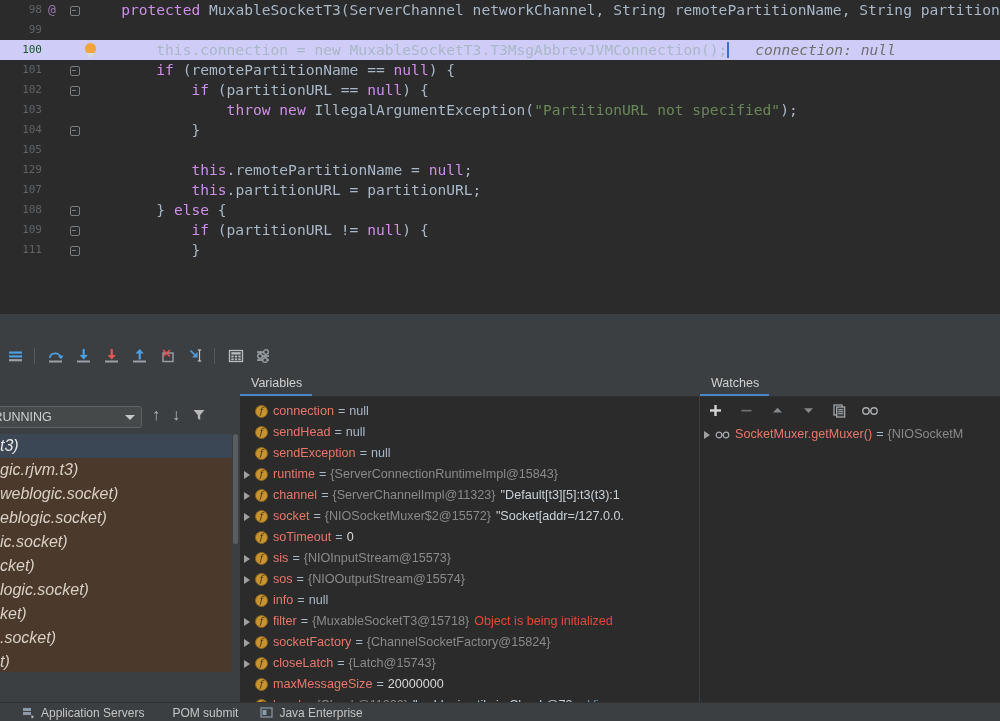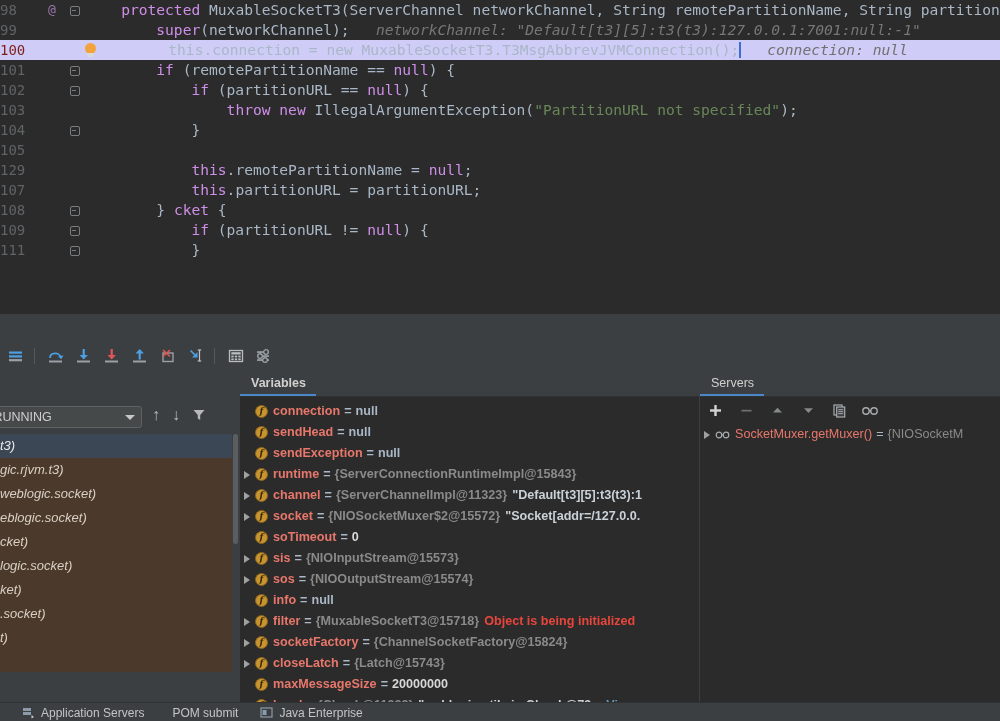--- a/index.html
+++ b/index.html
@@ -19,32 +19,32 @@
     background:#2b2b2b;
     font-family:"DejaVu Sans Mono","Liberation Mono",monospace;
     font-size:14.6px;
     overflow:hidden;
   }
   .code-row{
     position:relative;height:20px;line-height:20px;white-space:pre;
   }
   .code-row.hl{background:#cfcdf7;}
   .gutter-num{
-    position:absolute;left:0;top:0;width:42px;
-    color:#606366;font-size:14px;
-  }
-  .code-row.hl .gutter-num{color:#7f1d1d;}
+    position:absolute;left:0;top:0;width:42px;text-align:right;
+    color:#606366;font-size:11px;
+  }
+  .code-row.hl .gutter-num{color:#14532d;}
   .gutter-at{
     position:absolute;left:44px;top:0;width:16px;text-align:center;
     color:#9876aa;font-size:13px;
   }
   .code-text{
     position:absolute;left:86px;top:0;white-space:pre;color:#a9b7c6;
   }
-  .code-row.hl .code-text{color:#000000;margin-left:12px;}
+  .code-row.hl .code-text{color:#000000;}
   .bulb{
     position:absolute;left:84px;top:3px;width:14px;height:14px;
   }
   .bulb .blb{
     position:absolute;left:1px;top:0;width:11px;height:11px;border-radius:50%;
     background:#f2a33c;
   }
   .bulb .bs1{position:absolute;left:3px;top:10px;width:7px;height:1.5px;background:#d9d9d9;}
   .bulb .bs2{position:absolute;left:4px;top:12px;width:5px;height:1.5px;background:#d9d9d9;}
   .pink{color:#cf8ee8;}
@@ -118,35 +118,35 @@
   }
   .frames-btns{
     position:absolute;left:152px;top:36px;display:flex;align-items:center;gap:12px;
   }
   .frames-list{
     position:absolute;left:0;top:64px;width:239px;height:238px;
     background:#4b3a2c;overflow:hidden;
   }
   .frame-row{
     height:24px;line-height:24px;white-space:nowrap;overflow:hidden;
-    font-size:13px;color:#d9cfc4;font-style:italic;padding-left:0;
+    font-size:16px;color:#d9cfc4;font-style:italic;padding-left:0;
   }
   .frame-row.sel{background:#3b4754;color:#e8e8e8;}
   .frames-scroll{
     position:absolute;left:232px;top:64px;width:7px;height:238px;background:#3c3f41;
   }
   .frames-scroll .thumb{
     position:absolute;left:1px;top:0;width:5px;height:110px;background:#5a5e60;border-radius:3px;
   }
   .frames-bottom{
     position:absolute;left:0;top:302px;width:239px;height:30px;background:#3c3f41;
   }
 
   .vars-panel{
-    position:absolute;left:239px;top:0;width:460px;height:332px;background:#737373;font-weight:bold;
+    position:absolute;left:239px;top:0;width:460px;height:332px;background:#737373;
   }
   .watches-panel{
     position:absolute;left:699px;top:0;width:301px;height:332px;background:#2b2b2b;
   }
   .tabstrip{
     height:26px;background:#3c3f41;display:flex;align-items:flex-end;
     border-bottom:1px solid #2f3133;
   }
   .tab{
     height:25px;line-height:24px;padding:0 10px 0 12px;font-size:12.5px;color:#d0d0d0;
@@ -212,30 +212,30 @@
   svg{display:block;}
 </style>
 </head>
 <body>
 
 <div id="app">
 
   <div class="editor">
     <div id="code-lines">
         <div class="code-row"><span class="gutter-num">98</span><span class="gutter-at">@</span><span class="fold-marker"><span class="fm-box"></span><span class="fm-line"></span></span><span class="code-text"><span class="plain">    </span><span class="pink">protected</span><span class="plain"> MuxableSocketT3(ServerChannel networkChannel, String remotePartitionName, String partitionURL)</span></span></div>
-        <div class="code-row"><span class="gutter-num">99</span><span class="code-text"><span class="plain">        </span><span class="pink">super</span><span class="plain">(networkChannel);</span><span class="hint">   networkChannel: "Default[t3][5]:t3(t3):127.0.0.1:7001:null:-1"</span></span></div>
+        <div class="code-row"><span class="gutter-num">99</span></div>
         <div class="code-row hl"><span class="gutter-num">100</span><span class="bulb"><span class="blb"></span><span class="bs1"></span><span class="bs2"></span></span><span class="code-text"><span class="plain">        this.connection = new MuxableSocketT3.T3MsgAbbrevJVMConnection();</span><span class="caret"></span><span class="hint">   connection: null</span></span></div>
         <div class="code-row"><span class="gutter-num">101</span><span class="fold-marker"><span class="fm-box"></span><span class="fm-line"></span></span><span class="code-text"><span class="plain">        </span><span class="pink">if</span><span class="plain"> (remotePartitionName == </span><span class="pink">null</span><span class="plain">) {</span></span></div>
         <div class="code-row"><span class="gutter-num">102</span><span class="fold-marker"><span class="fm-box"></span><span class="fm-line"></span></span><span class="code-text"><span class="plain">            </span><span class="pink">if</span><span class="plain"> (partitionURL == </span><span class="pink">null</span><span class="plain">) {</span></span></div>
         <div class="code-row"><span class="gutter-num">103</span><span class="code-text"><span class="plain">                </span><span class="pink">throw new</span><span class="plain"> IllegalArgumentException(</span><span class="str">"PartitionURL not specified"</span><span class="plain">);</span></span></div>
         <div class="code-row"><span class="gutter-num">104</span><span class="fold-marker"><span class="fm-box"></span><span class="fm-line"></span></span><span class="code-text"><span class="plain">            }</span></span></div>
         <div class="code-row"><span class="gutter-num">105</span><span class="code-text"></span></div>
         <div class="code-row"><span class="gutter-num">129</span><span class="code-text"><span class="plain">            </span><span class="pink">this</span><span class="plain">.remotePartitionName = </span><span class="pink">null</span><span class="plain">;</span></span></div>
         <div class="code-row"><span class="gutter-num">107</span><span class="code-text"><span class="plain">            </span><span class="pink">this</span><span class="plain">.partitionURL = partitionURL;</span></span></div>
-        <div class="code-row"><span class="gutter-num">108</span><span class="fold-marker"><span class="fm-box"></span><span class="fm-line"></span></span><span class="code-text"><span class="plain">        } </span><span class="pink">cket</span><span class="plain"> {</span></span></div>
+        <div class="code-row"><span class="gutter-num">108</span><span class="fold-marker"><span class="fm-box"></span><span class="fm-line"></span></span><span class="code-text"><span class="plain">        } </span><span class="pink">else</span><span class="plain"> {</span></span></div>
         <div class="code-row"><span class="gutter-num">109</span><span class="fold-marker"><span class="fm-box"></span><span class="fm-line"></span></span><span class="code-text"><span class="plain">            </span><span class="pink">if</span><span class="plain"> (partitionURL != </span><span class="pink">null</span><span class="plain">) {</span></span></div>
         <div class="code-row"><span class="gutter-num">111</span><span class="fold-marker"><span class="fm-box"></span><span class="fm-line"></span></span><span class="code-text"><span class="plain">            }</span></span></div>
       </div>
   </div>
 
   <div class="editor-bottom-strip"></div>
 
   <div class="debug-toolbar"></div>
 
   <div class="toolbar-icons">
@@ -341,20 +341,21 @@
           <svg width="14" height="14" viewBox="0 0 14 14">
             <path d="M1.5 2 L12.5 2 L8.2 7 L8.2 12 L5.8 10.5 L5.8 7 Z" fill="#b8b8b8"></path>
           </svg>
         </span>
       </div>
       <div class="frames-list" id="frames-list">
           <div class="frame-row sel">t3)</div>
           <div class="frame-row">gic.rjvm.t3)</div>
           <div class="frame-row">weblogic.socket)</div>
           <div class="frame-row">eblogic.socket)</div>
+          <div class="frame-row">ic.socket)</div>
           <div class="frame-row">cket)</div>
           <div class="frame-row">logic.socket)</div>
           <div class="frame-row">ket)</div>
           <div class="frame-row">.socket)</div>
           <div class="frame-row">t)</div>
         </div>
       <div class="frames-scroll">
           <div class="thumb"></div>
         </div>
       <div class="frames-bottom"></div>
@@ -473,21 +474,21 @@
             <span class="veq">=</span>
             <span class="vtype">{Chunk@11322}</span>
             <span class="vstr" style="margin-left: 5px;">"weblogic.utils.io.Chunk@73a</span>
             <span class="vlink" style="margin-left: 8px;">View</span>
           </div>
         </div>
     </div>
 
     <div class="watches-panel">
       <div class="tabstrip">
-        <div class="tab active">Servers</div>
+        <div class="tab active">Watches</div>
       </div>
       <div class="watch-toolbar">
         <div class="wt-ico">
           <svg width="15" height="15" viewBox="0 0 15 15">
             <rect x="6.3" y="2" width="2.4" height="11" fill="#d4d4d4"></rect>
             <rect x="2" y="6.3" width="11" height="2.4" fill="#d4d4d4"></rect>
           </svg>
         </div>
         <div class="wt-ico">
           <svg width="15" height="15" viewBox="0 0 15 15">

